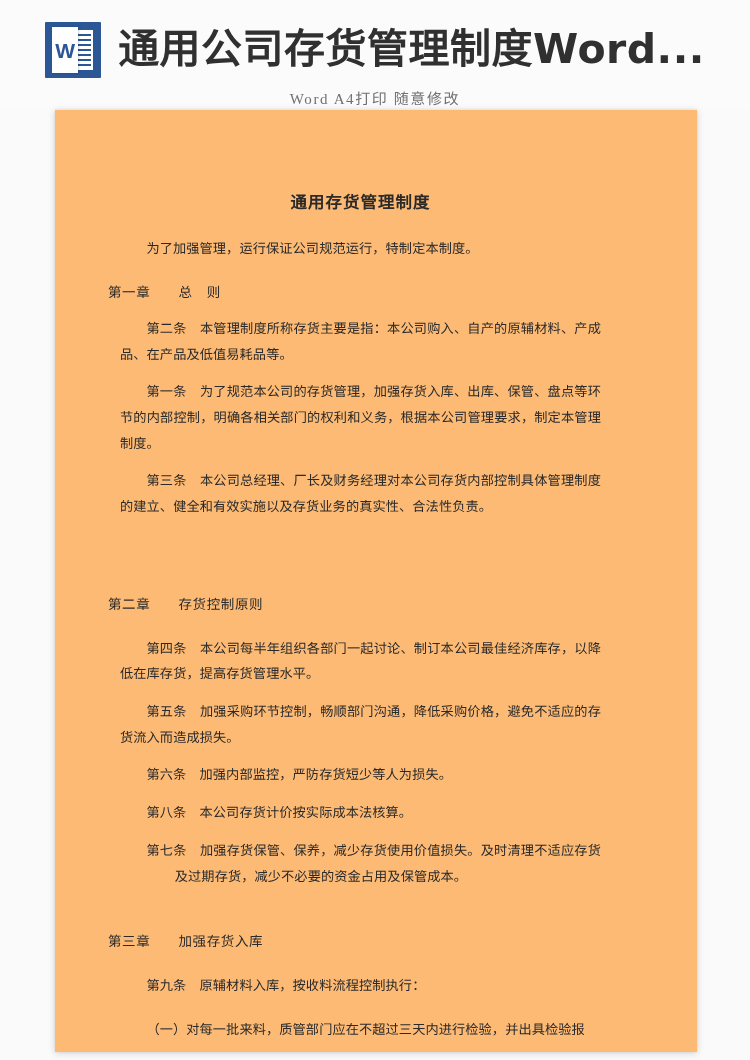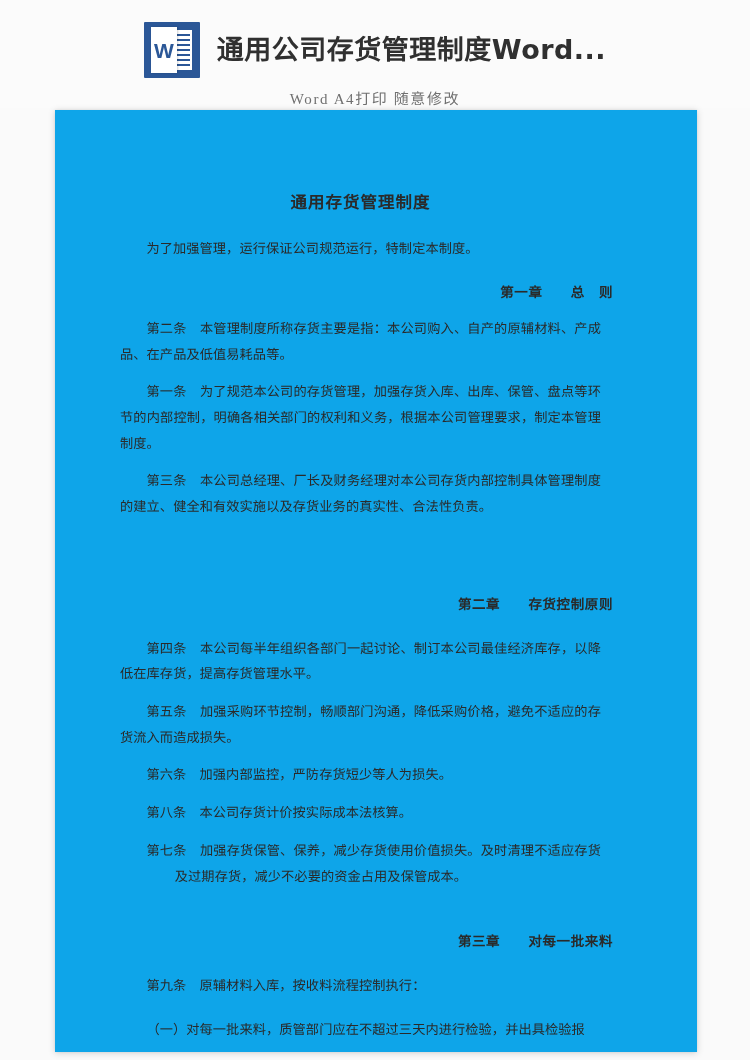--- a/index.html
+++ b/index.html
@@ -94,21 +94,21 @@
     justify-content: center;
     color: #2b5797;
     font-family: "Liberation Sans", "DejaVu Sans", sans-serif;
     font-weight: 700;
     font-size: 21px;
     line-height: 1;
   }
 
   .doc-title {
     font-family: "DejaVu Sans", "Liberation Sans", sans-serif;
-    font-size: 27px;
+    font-size: 41px;
     font-weight: 700;
     color: #303030;
     letter-spacing: 0.5px;
     white-space: nowrap;
     line-height: 1.1;
   }
 
   .doc-subtitle {
     margin-top: 9px;
     font-family: Liberation Serif, serif;
@@ -119,21 +119,21 @@
     white-space: nowrap;
   }
 
   
   .page {
     position: absolute;
     left: 55px;
     top: 110px;
     width: 642px;
     height: 942px;
-    background: #0ea5e9;
+    background: #fdba74;
     box-shadow: 0 1px 7px rgba(0,0,0,0.17), 0 0 2px rgba(0,0,0,0.07);
     box-sizing: border-box;
     overflow: hidden;
     padding-left: 20px;
   }
 
   .page-body {
     position: absolute;
     left: 53px;
     top: 80px;
@@ -146,23 +146,23 @@
   .doc-h1 {
     text-align: center;
     font-size: 16.5px;
     font-weight: 700;
     letter-spacing: 1px;
     margin: 0 0 20px 0;
     line-height: 1.6;
   }
 
   .doc-h2 {
-    text-align: right;
+    text-align: left;
     font-size: 13.5px;
-    font-weight: 700;
+    font-weight: 400;
     letter-spacing: 0.6px;
     margin: 0;
     line-height: 1.9;
   }
 
   .doc-p {
     font-size: 13.2px;
     line-height: 1.95;
     margin: 12px;
     text-align: justify;
@@ -224,20 +224,20 @@
     <p class="doc-p indent2 gap-md">第四条　本公司每半年组织各部门一起讨论、制订本公司最佳经济库存，以降低在库存货，提高存货管理水平。</p>
 
     <p class="doc-p indent2 gap-sm">第五条　加强采购环节控制，畅顺部门沟通，降低采购价格，避免不适应的存货流入而造成损失。</p>
 
     <p class="doc-p indent2 gap-sm">第六条　加强内部监控，严防存货短少等人为损失。</p>
 
     <p class="doc-p indent2 gap-sm">第八条　本公司存货计价按实际成本法核算。</p>
 
     <p class="doc-p hang gap-sm">第七条　加强存货保管、保养，减少存货使用价值损失。及时清理不适应存货及过期存货，减少不必要的资金占用及保管成本。</p>
 
-    <div class="doc-h2 gap-lg">第三章　　对每一批来料</div>
+    <div class="doc-h2 gap-lg">第三章　　加强存货入库</div>
 
     <p class="doc-p indent2 gap-md">第九条　原辅材料入库，按收料流程控制执行：</p>
 
     <p class="doc-p indent2 gap-md">（一）对每一批来料，质管部门应在不超过三天内进行检验，并出具检验报</p>
 
   </div>
 </div>
 
 </body></html>

